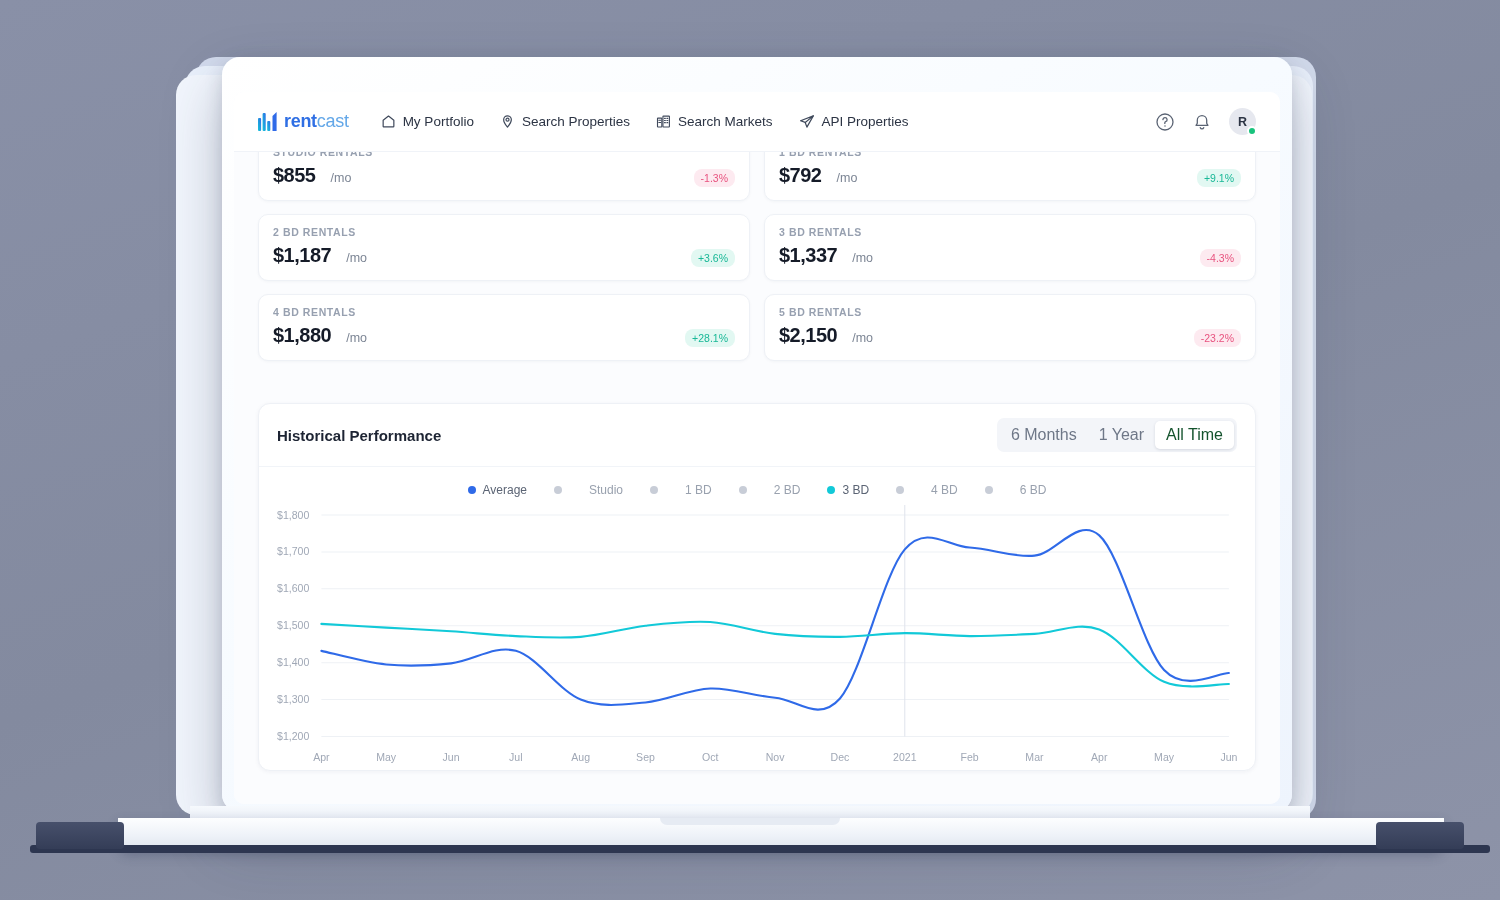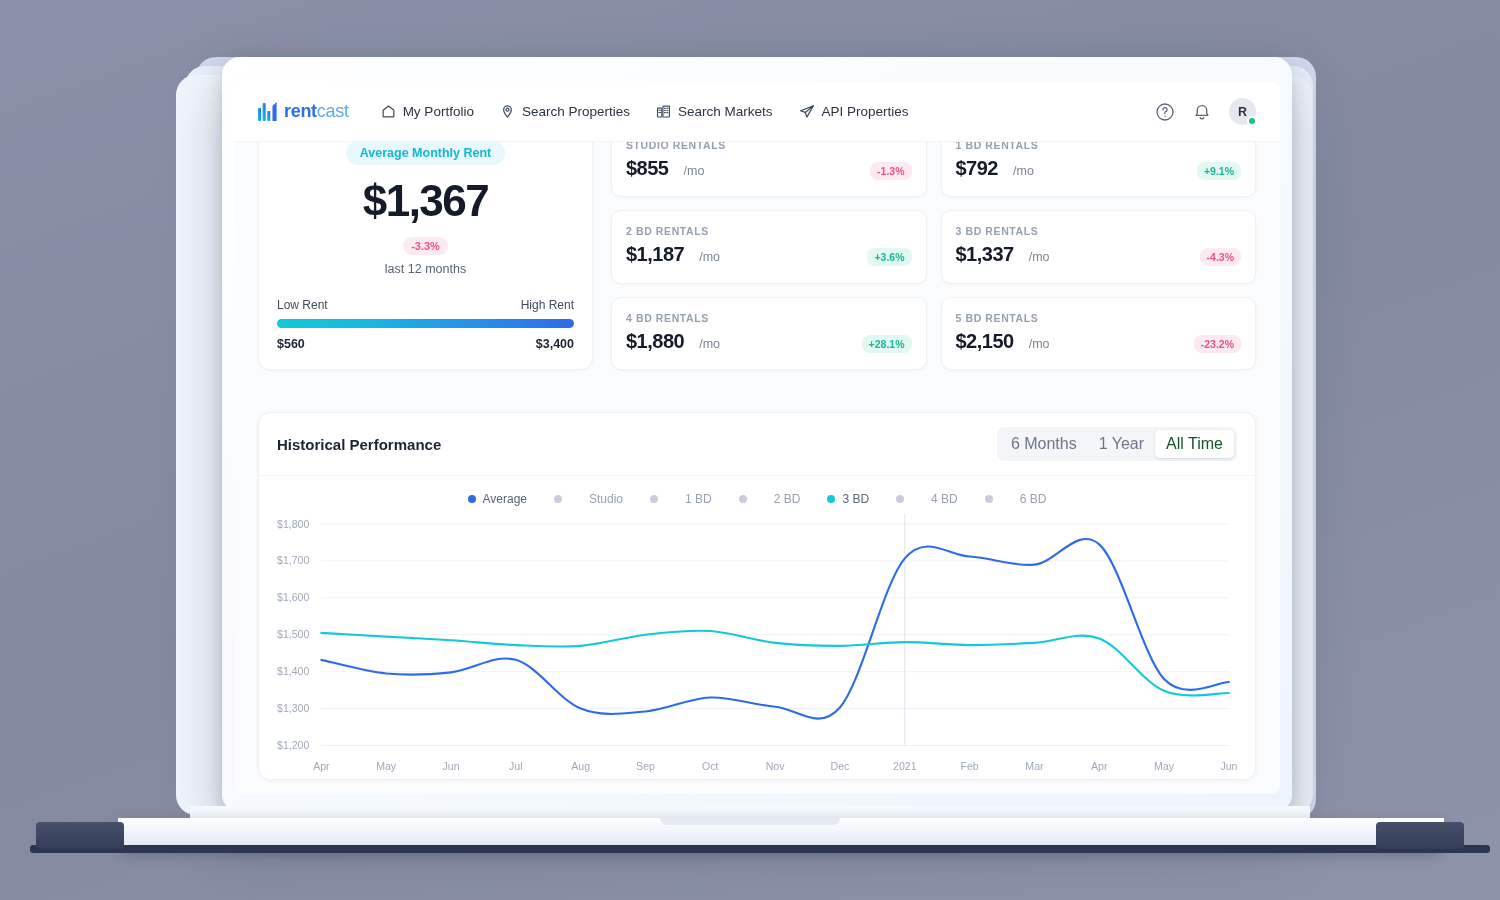--- a/index.html
+++ b/index.html
@@ -35,21 +35,21 @@
     background: #f2f6fd; border-radius: 20px;
   }
   .lid {
     position: absolute; left: 222px; top: 57px;
     width: 1070px; height: 755px;
     background: linear-gradient(150deg,#ffffff 0%,#f7fbff 45%,#eef4fd 100%);
     border-radius: 18px;
     box-shadow: 0 28px 60px rgba(40,50,80,.28), 0 6px 18px rgba(40,50,80,.18);
   }
   .screen {
-    position: absolute; left: 234px; top: 82px;
+    position: absolute; left: 234px; top: 92px;
     width: 1046px; height: 712px;
     background: #fbfcfe;
     border-radius: 10px;
     overflow: hidden;
   }
   .base {
     position: absolute; left: 118px; top: 818px;
     width: 1326px; height: 32px;
     background: linear-gradient(180deg,#fdfeff 0%,#eef2f8 55%,#dfe5ee 100%);
     border-radius: 0 0 12px 12px;
@@ -173,21 +173,21 @@
     padding: 11px 14px 13px;
     display: flex; flex-direction: column; justify-content: center;
   }
   .stat-label {
     font-size: 10.5px; font-weight: 600; letter-spacing: .6px;
     color: #97a0b0; text-transform: uppercase;
   }
   .stat-row { display: flex; align-items: baseline; margin-top: 6px; gap: 8px; }
   .stat-value { font-size: 20px; font-weight: 600; color: #151b28; letter-spacing: -.5px; }
   .stat-unit { font-size: 12.5px; color: #7c8594; margin-left: 7px; }
-  .stat-chip { margin-left: auto; font-size: 10.5px; font-weight: 700; padding: 3px 7px; border-radius: 8px; }
+  .stat-chip { margin-left: auto; font-size: 10.5px; font-weight: 400; padding: 3px 7px; border-radius: 8px; }
   .stat-chip.neg { background: #fdeaf0; color: #e8537f; }
   .stat-chip.pos { background: #e2f8f2; color: #19b897; }
 
   
   .chart-card {
     background: #fff; border: 1px solid #eef1f6; border-radius: 12px;
     box-shadow: 0 1px 4px rgba(30,40,70,.05);
     margin-top: 42px;
     height: 368px;
     display: flex; flex-direction: column;
@@ -314,35 +314,20 @@
           <div class="avatar">R</div>
           <div class="avatar-dot"></div>
         </div>
       </div>
     </div>
 
     <div class="page">
 
       <div class="top-row">
 
-        <div class="summary-card">
-          <div class="pill">Average Monthly Rent</div>
-          <div class="big-rent">$1,367</div>
-          <div class="chip neg">-3.3%</div>
-          <div class="sub-note">last 12 months</div>
-          <div class="range-labels">
-            <span>Low Rent</span>
-            <span>High Rent</span>
-          </div>
-          <div class="range-bar"></div>
-          <div class="range-values">
-            <span>$560</span>
-            <span>$3,400</span>
-          </div>
-        </div>
 
         <div class="stat-grid">
           <div class="stat-card">
             <div class="stat-label">STUDIO RENTALS</div>
             <div class="stat-row">
               <span class="stat-value">$855</span>
               <span class="stat-unit">/mo</span>
               <span class="stat-chip neg">-1.3%</span>
             </div>
           </div>

